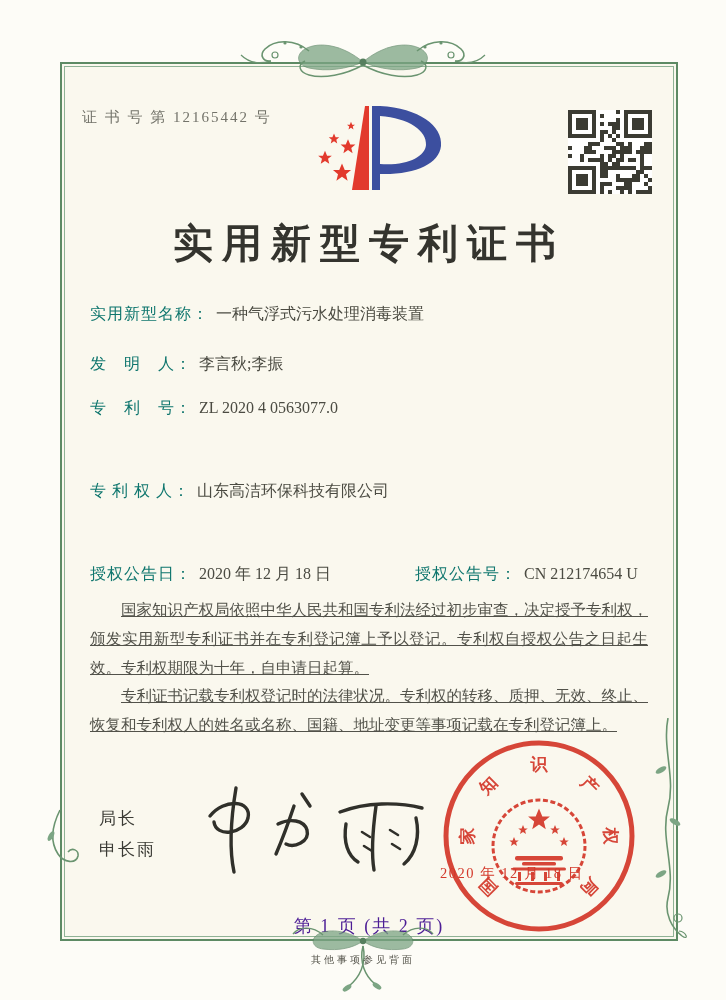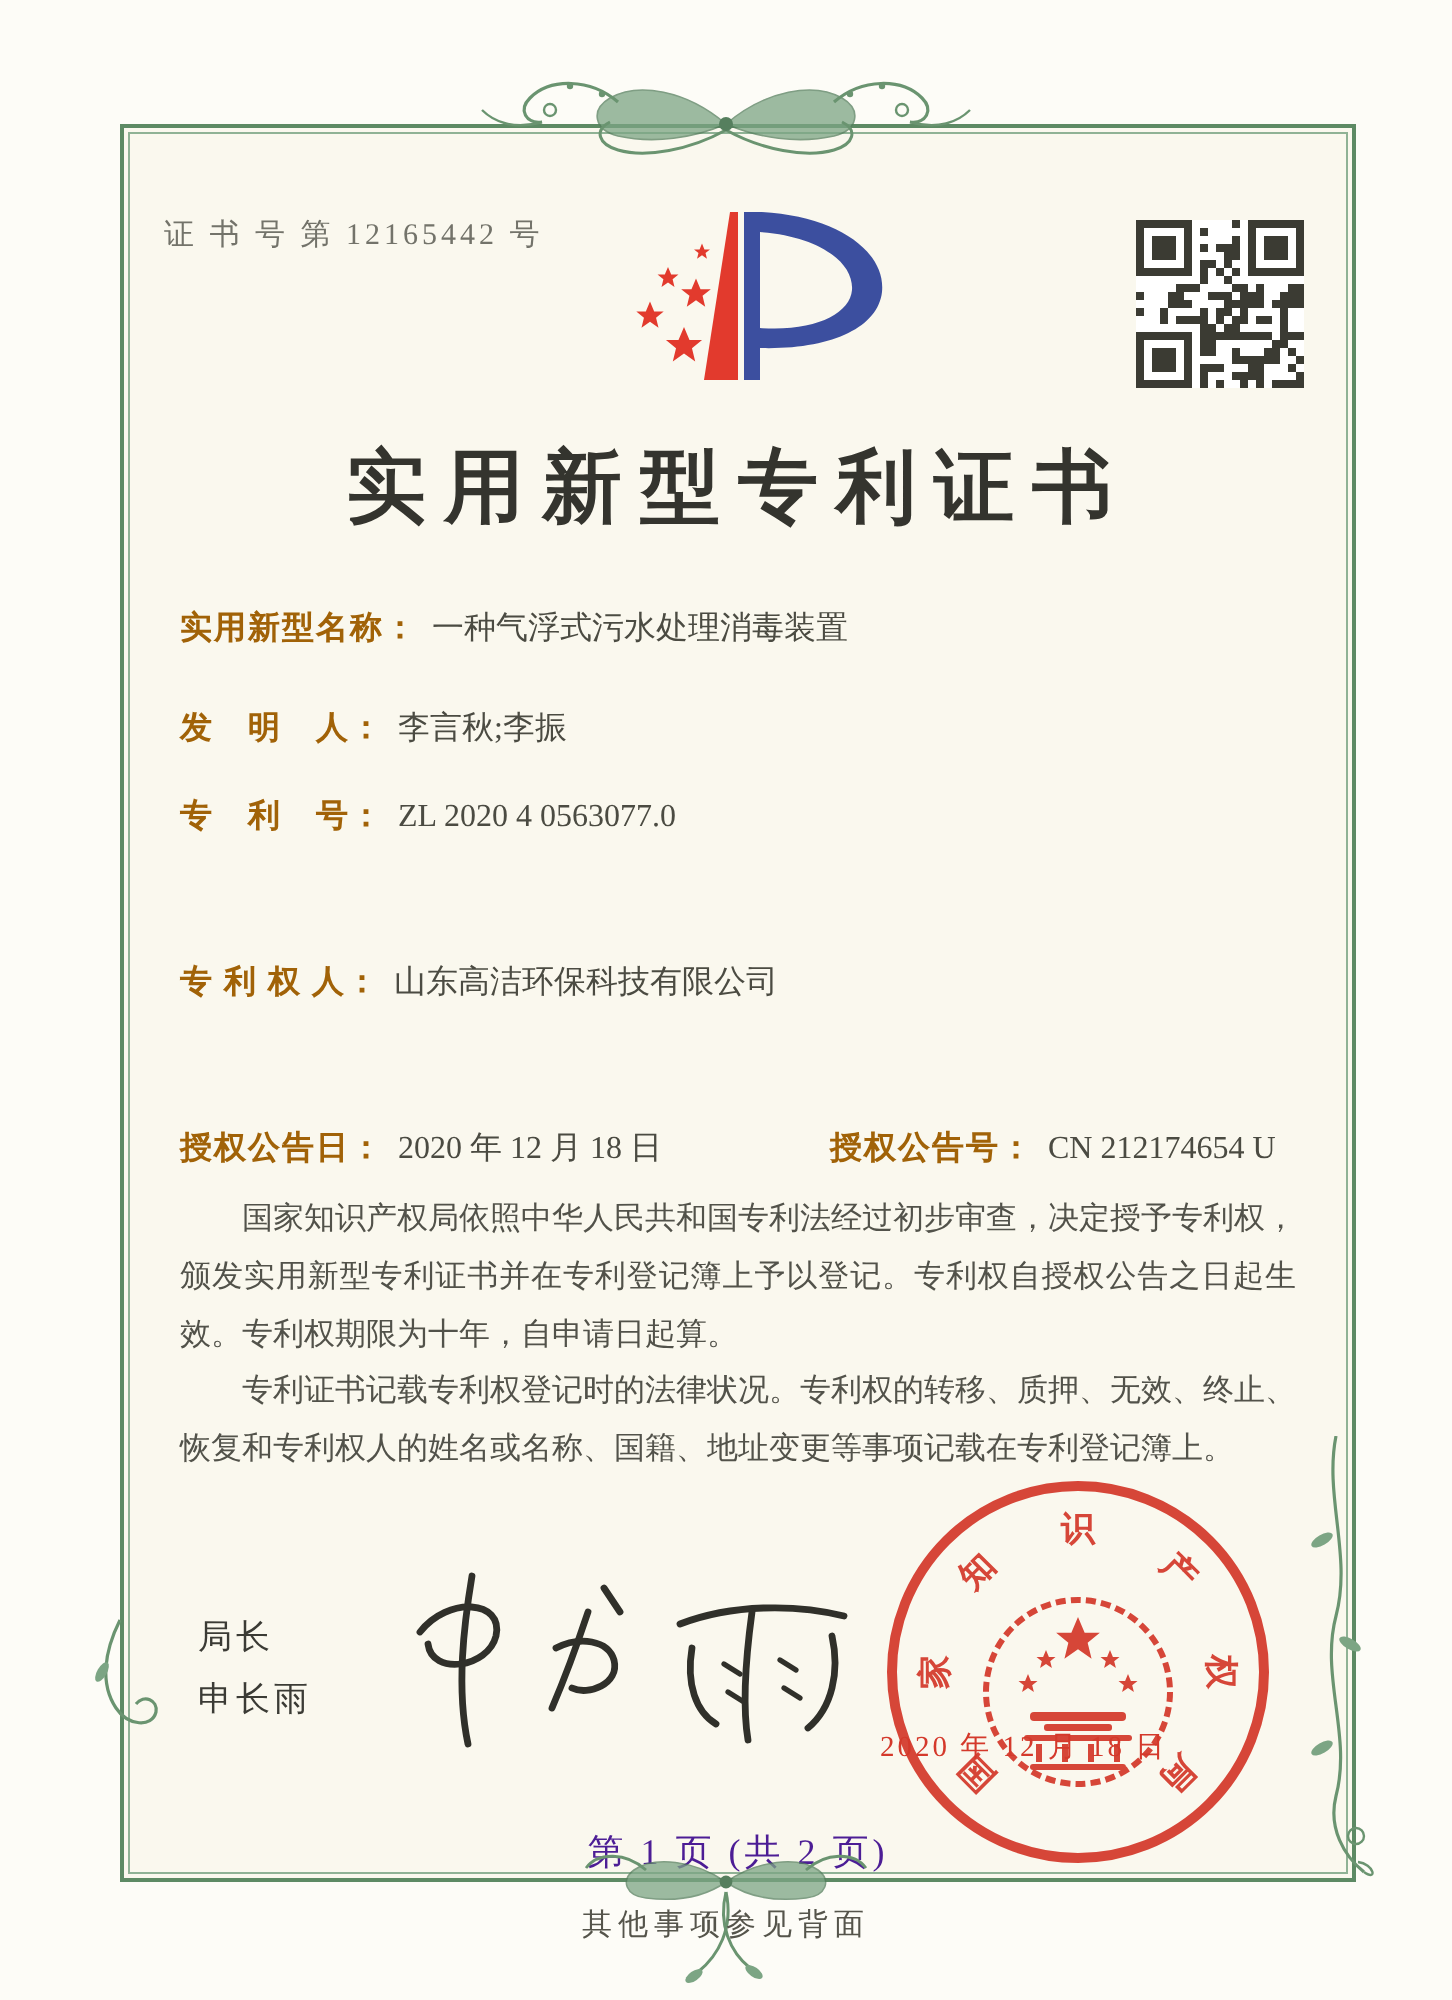--- a/index.html
+++ b/index.html
@@ -8,38 +8,38 @@
   
   .frame{position:absolute;left:60px;top:62px;width:618px;height:879px;border:2px solid #5d8a64;background:#faf8ee;box-sizing:border-box;}
   .frame-inner{position:absolute;inset:2px;border:1px solid #8fb295;pointer-events:none;}
   
   .cert-no{position:absolute;left:20px;top:44px;font-size:15px;letter-spacing:2px;color:#73736a;}
   .logo{position:absolute;left:233px;top:36px;width:168px;height:102px;}
   .qr{position:absolute;left:506px;top:46px;width:84px;height:84px;background:#fff;}
   .title{position:absolute;left:0;top:152px;width:100%;text-align:center;font-size:40px;font-weight:bold;letter-spacing:9px;color:#34342e;}
   
   .field{position:absolute;left:28px;font-size:16px;color:#44443b;white-space:nowrap;}
-  .field .lab{letter-spacing:1px;color:#a16207;font-weight:bold;}
+  .field .lab{letter-spacing:1px;color:#0f766e;}
   .field .val{margin-left:7px;color:#4b4b42;}
   .f0{top:240px;} .f1{top:290px;} .f2{top:334px;} .f3{top:372px;} .f4{top:417px;} .f5{top:456px;} .f6{top:500px;}
   .ann2{position:absolute;left:325px;top:0;}
   
-  .body-text{position:absolute;left:28px;top:532px;width:558px;font-size:15.5px;line-height:1.86;color:#52524a;text-align:justify;}
+  .body-text{position:absolute;left:28px;top:532px;width:558px;font-size:15.5px;line-height:1.86;color:#52524a;text-align:justify;text-decoration:underline;}
   .body-text p{margin:0;text-indent:2em;}
   
   .signer{position:absolute;left:37px;top:746px;font-size:17px;color:#3b3b35;letter-spacing:2px;line-height:1.0;}
   .signer div{margin-bottom:14px;}
   .signature{position:absolute;left:128px;top:712px;width:262px;height:112px;}
   
   .seal{position:absolute;left:377px;top:672px;width:200px;height:200px;opacity:.93;}
   .seal-ch{font-size:17px;font-weight:bold;fill:#d4392b;text-anchor:middle;font-family:"Liberation Serif",serif;}
   .seal-date{position:absolute;left:378px;top:800px;font-size:14.5px;letter-spacing:1.5px;color:#d4392b;white-space:nowrap;}
   
   .page-info{position:absolute;left:0;top:850px;width:100%;text-align:center;font-size:18px;letter-spacing:2px;color:#4c1d95;}
-  .footer-note{position:absolute;left:0;top:953px;width:100%;text-align:center;font-size:15px;letter-spacing:3px;color:#55544b;z-index:4;}
+  .footer-note{position:absolute;left:0;top:953px;width:100%;text-align:center;font-size:10px;letter-spacing:3px;color:#55544b;z-index:4;}
   
   .orn-top{position:absolute;left:235px;top:31px;width:256px;height:62px;z-index:3;}
   .orn-bottom{position:absolute;left:283px;top:906px;width:160px;height:88px;z-index:3;}
   .orn-right{position:absolute;left:642px;top:718px;width:52px;height:228px;z-index:3;}
   .orn-left{position:absolute;left:34px;top:806px;width:48px;height:68px;z-index:3;}
   svg{display:block;}
 </style>
 </head>
 <body>
 

